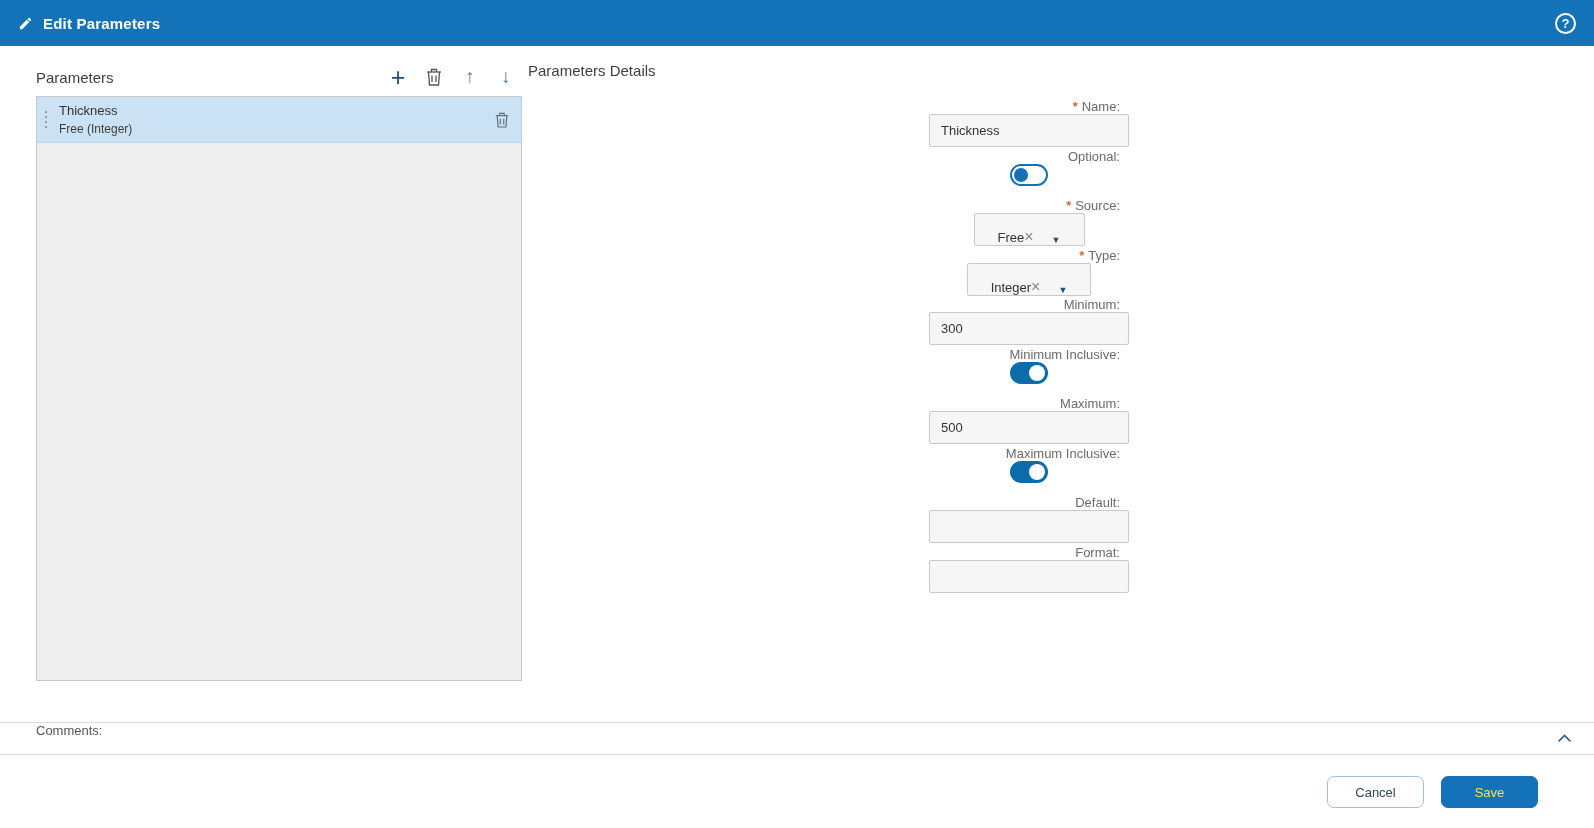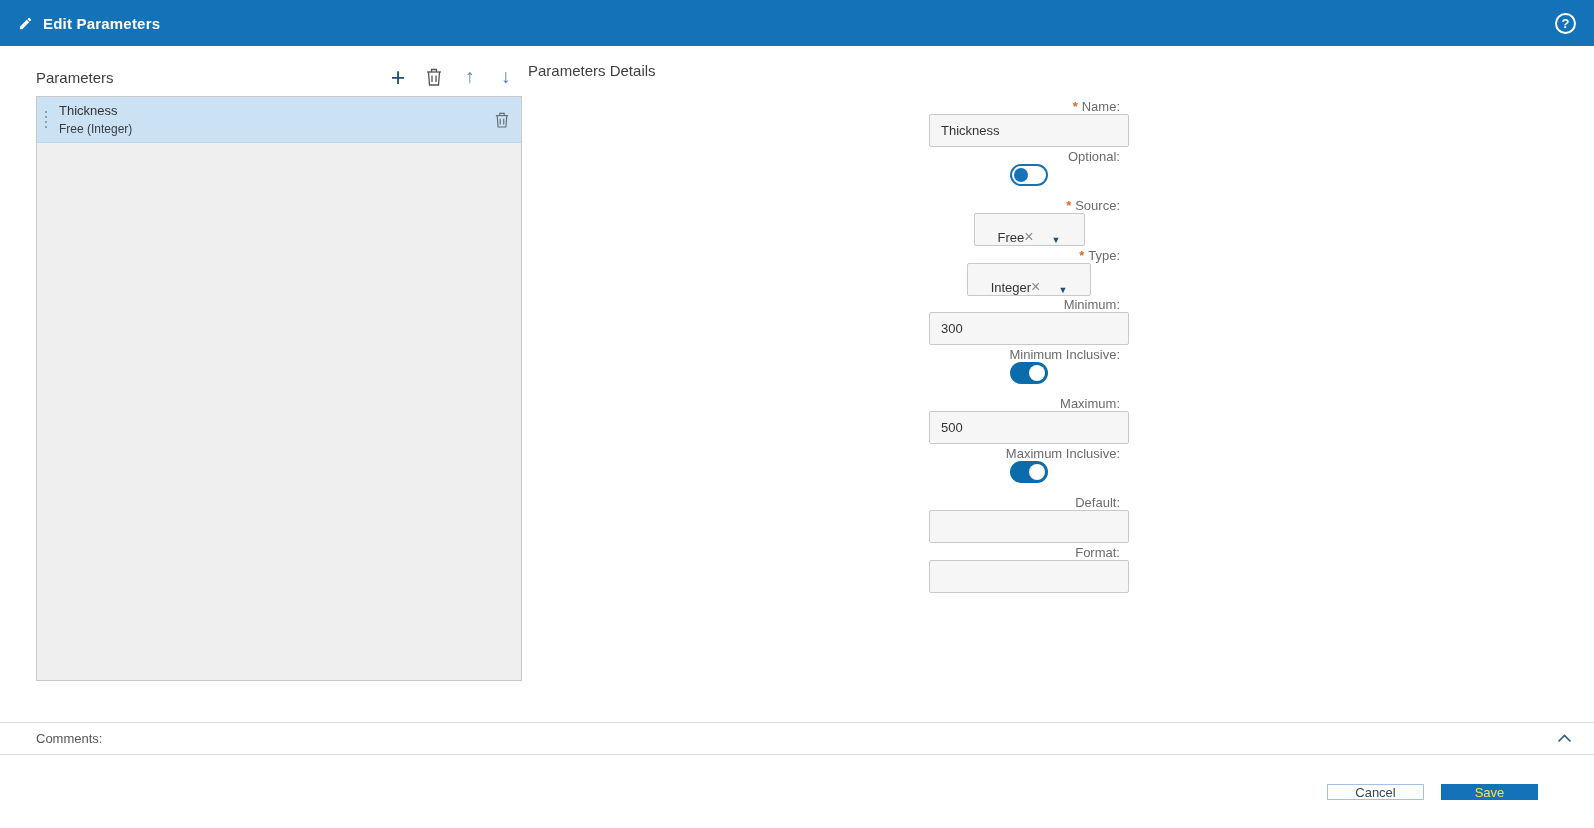--- a/index.html
+++ b/index.html
@@ -112,37 +112,37 @@
   .toggle.off .knob { position:absolute; left:2px; top:2px; width:14px; height:14px; border-radius:50%; background:#1473b8; }
   .toggle.on { background:#0c6bab; }
   .toggle.on .knob { position:absolute; right:3px; top:3px; width:16px; height:16px; border-radius:50%; background:#ffffff; }
 
   
   .comments-bar {
     position:absolute; left:0; right:0; top:722px;
     height:33px;
     border-top:1px solid #dcdcdc;
     border-bottom:1px solid #dcdcdc;
-    display:flex; align-items:center;
+    display:flex; 
     padding:0 22px 0 36px;
   }
   .comments-label { font-size:13px; color:#555; }
   .collapse-btn { margin-left:auto; cursor:pointer; display:flex; align-items:center; }
 
   
   .footer {
     position:absolute; left:0; right:0; top:756px; bottom:0;
     display:flex; align-items:center; justify-content:flex-end;
     gap:17px;
     padding-right:56px;
     background:#ffffff;
   }
   .btn {
-    min-width:97px; height:16px;
-    border-radius:0;
+    min-width:97px; height:32px;
+    border-radius:7px;
     font-size:13px;
     display:flex; align-items:center; justify-content:center;
     padding:0 22px;
     cursor:pointer;
     font-family:"Liberation Sans", sans-serif;
   }
   .btn-cancel { background:#fff; border:1px solid #9fc3e0; color:#33475b; }
   .btn-save { background:#1473b8; border:1px solid #1473b8; color:#fde047; }
 </style>
 </head>

